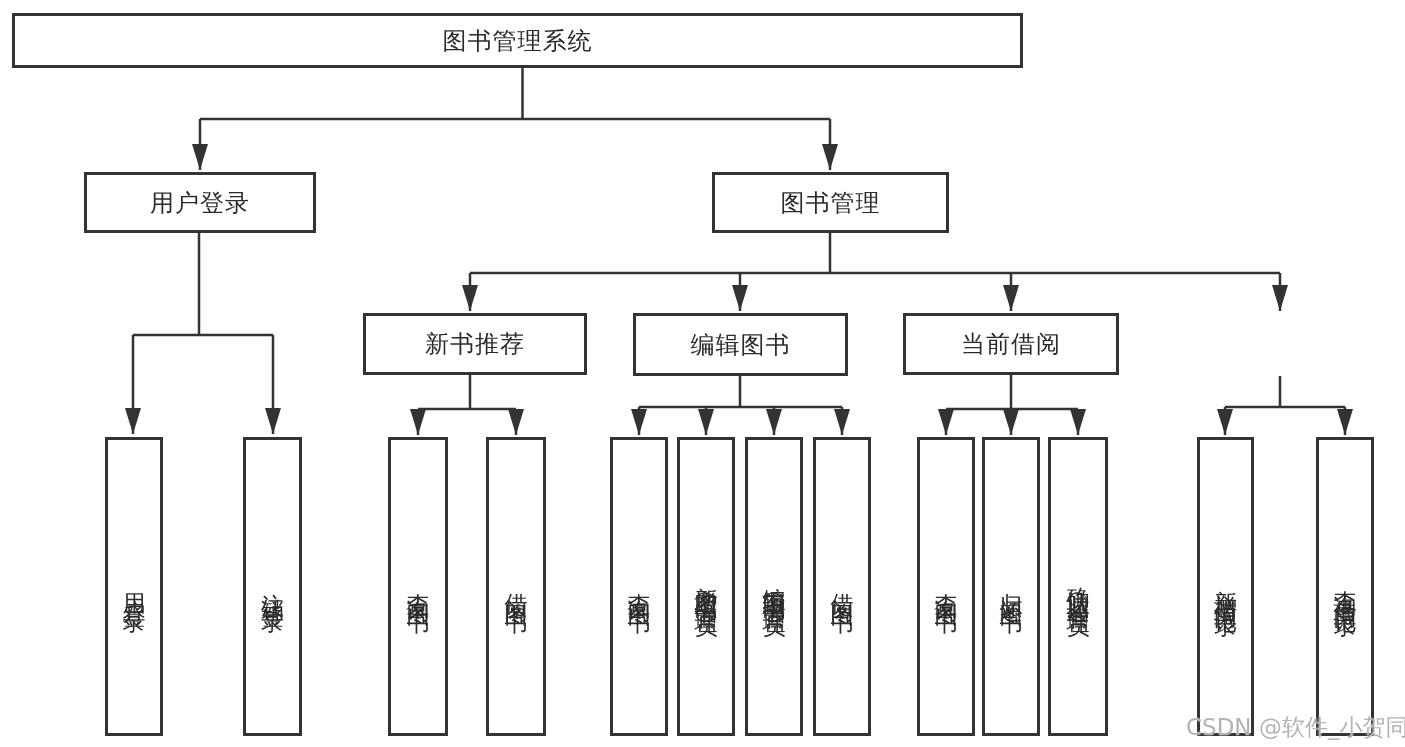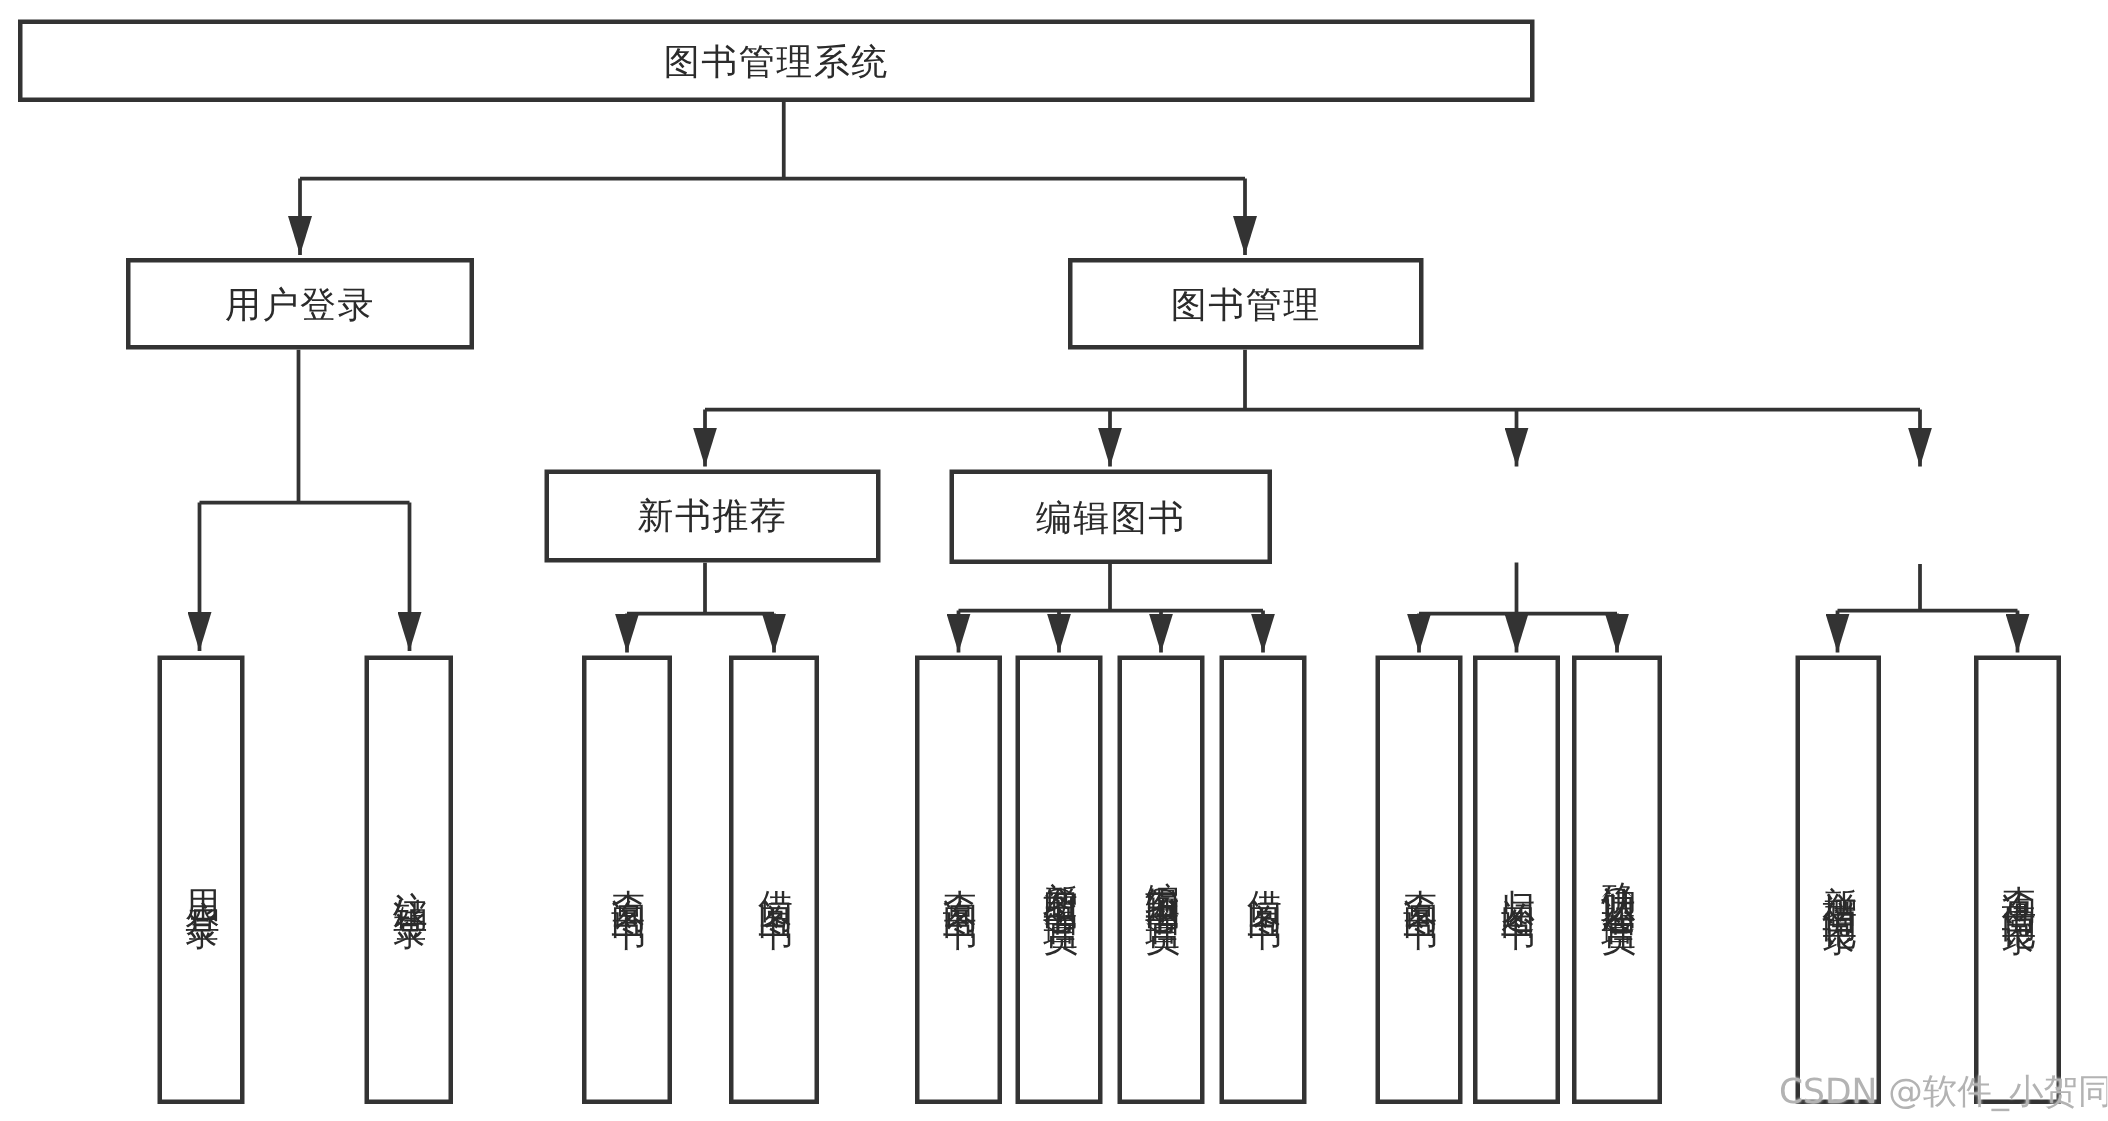--- a/index.html
+++ b/index.html
@@ -134,20 +134,23 @@
   <div class="box h-box lvl2-book">
     <span>图书管理</span>
   </div>
 
   <div class="box h-box lvl3-rec">
     <span>新书推荐</span>
   </div>
   <div class="box h-box lvl3-bor">
     <span>编辑图书</span>
   </div>
+  <div class="box h-box lvl3-cur">
+    <span>当前借阅</span>
+  </div>
 
   <div class="box leaf lf1">
     <span>用户登录</span>
   </div>
   <div class="box leaf lf2">
     <span>注销登录</span>
   </div>
   <div class="box leaf lf3">
     <span>查询图书</span>
   </div>

